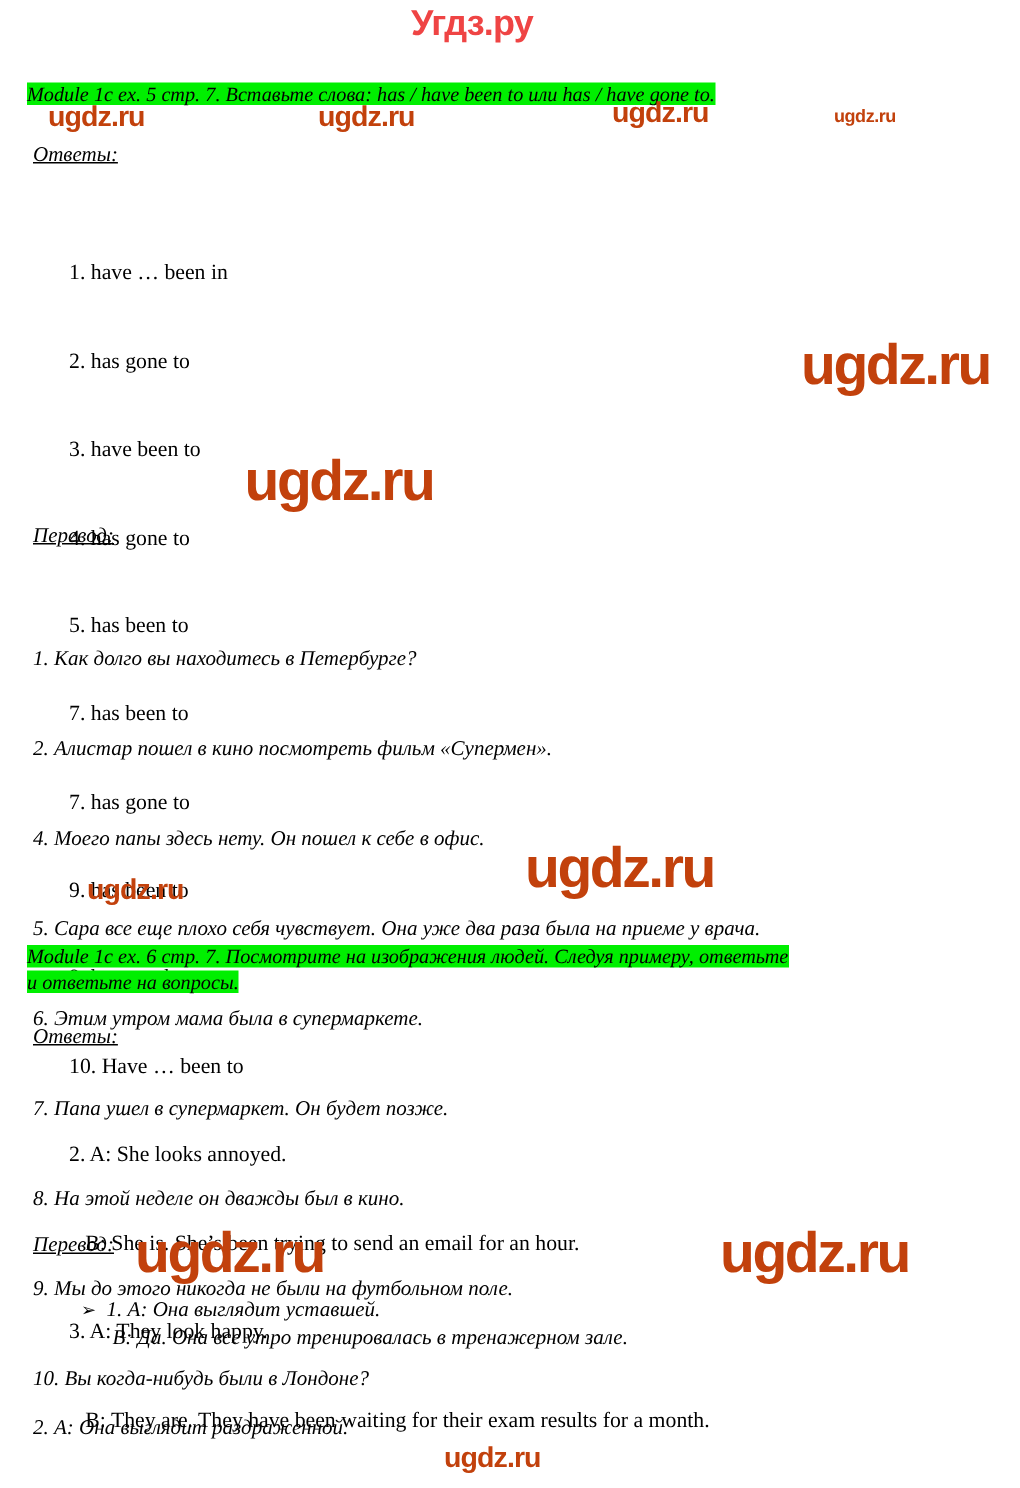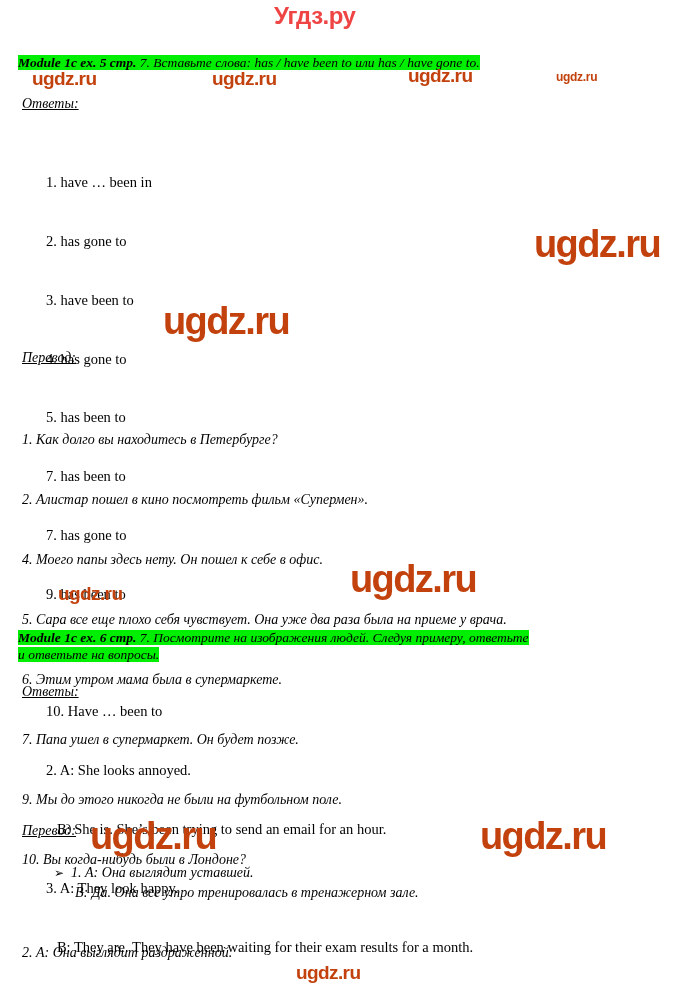--- a/index.html
+++ b/index.html
@@ -57,21 +57,21 @@
     font-size: 13.5px;
     line-height: 17px;
     z-index: 1;
   }
   .task-bar .hl {
     background: #00ef00;
     box-decoration-break: clone;
     -webkit-box-decoration-break: clone;
   }
   .task-bar .mod {
-    font-weight: bold;
+    font-weight: normal;
     font-style: italic;
   }
   .task-bar .q {
     font-style: italic;
   }
 
   .section-label {
     position: absolute;
     left: 22px;
     font-size: 14px;
@@ -144,20 +144,21 @@
 
   <div class="section-label" style="top:350px;">Перевод:</div>
 
   <div class="lines ital" style="left:22px; top:390px;">
     <div>1. Как долго вы находитесь в Петербурге?</div>
     <div>2. Алистар пошел в кино посмотреть фильм «Супермен».</div>
     <div>4. Моего папы здесь нету. Он пошел к себе в офис.</div>
     <div>5. Сара все еще плохо себя чувствует. Она уже два раза была на приеме у врача.</div>
     <div>6. Этим утром мама была в супермаркете.</div>
     <div>7. Папа ушел в супермаркет. Он будет позже.</div>
+    <div>8. На этой неделе он дважды был в кино.</div>
     <div>9. Мы до этого никогда не были на футбольном поле.</div>
     <div>10. Вы когда-нибудь были в Лондоне?</div>
   </div>
 
   <div class="task-bar" style="top:629px; width:640px;"><span class="hl"><span class="mod">Module 1c ex. 6 стр.</span> <span class="q">7.</span> <span class="q">Посмотрите на изображения людей. Следуя примеру, ответьте</span></span><br><span class="hl"><span class="q">и ответьте на вопросы.</span></span></div>
 
   <div class="section-label" style="top:684px;">Ответы:</div>
 
   <div class="lines roman" style="left:22px; top:722px;">
     <div>2. A: She looks annoyed.</div>

